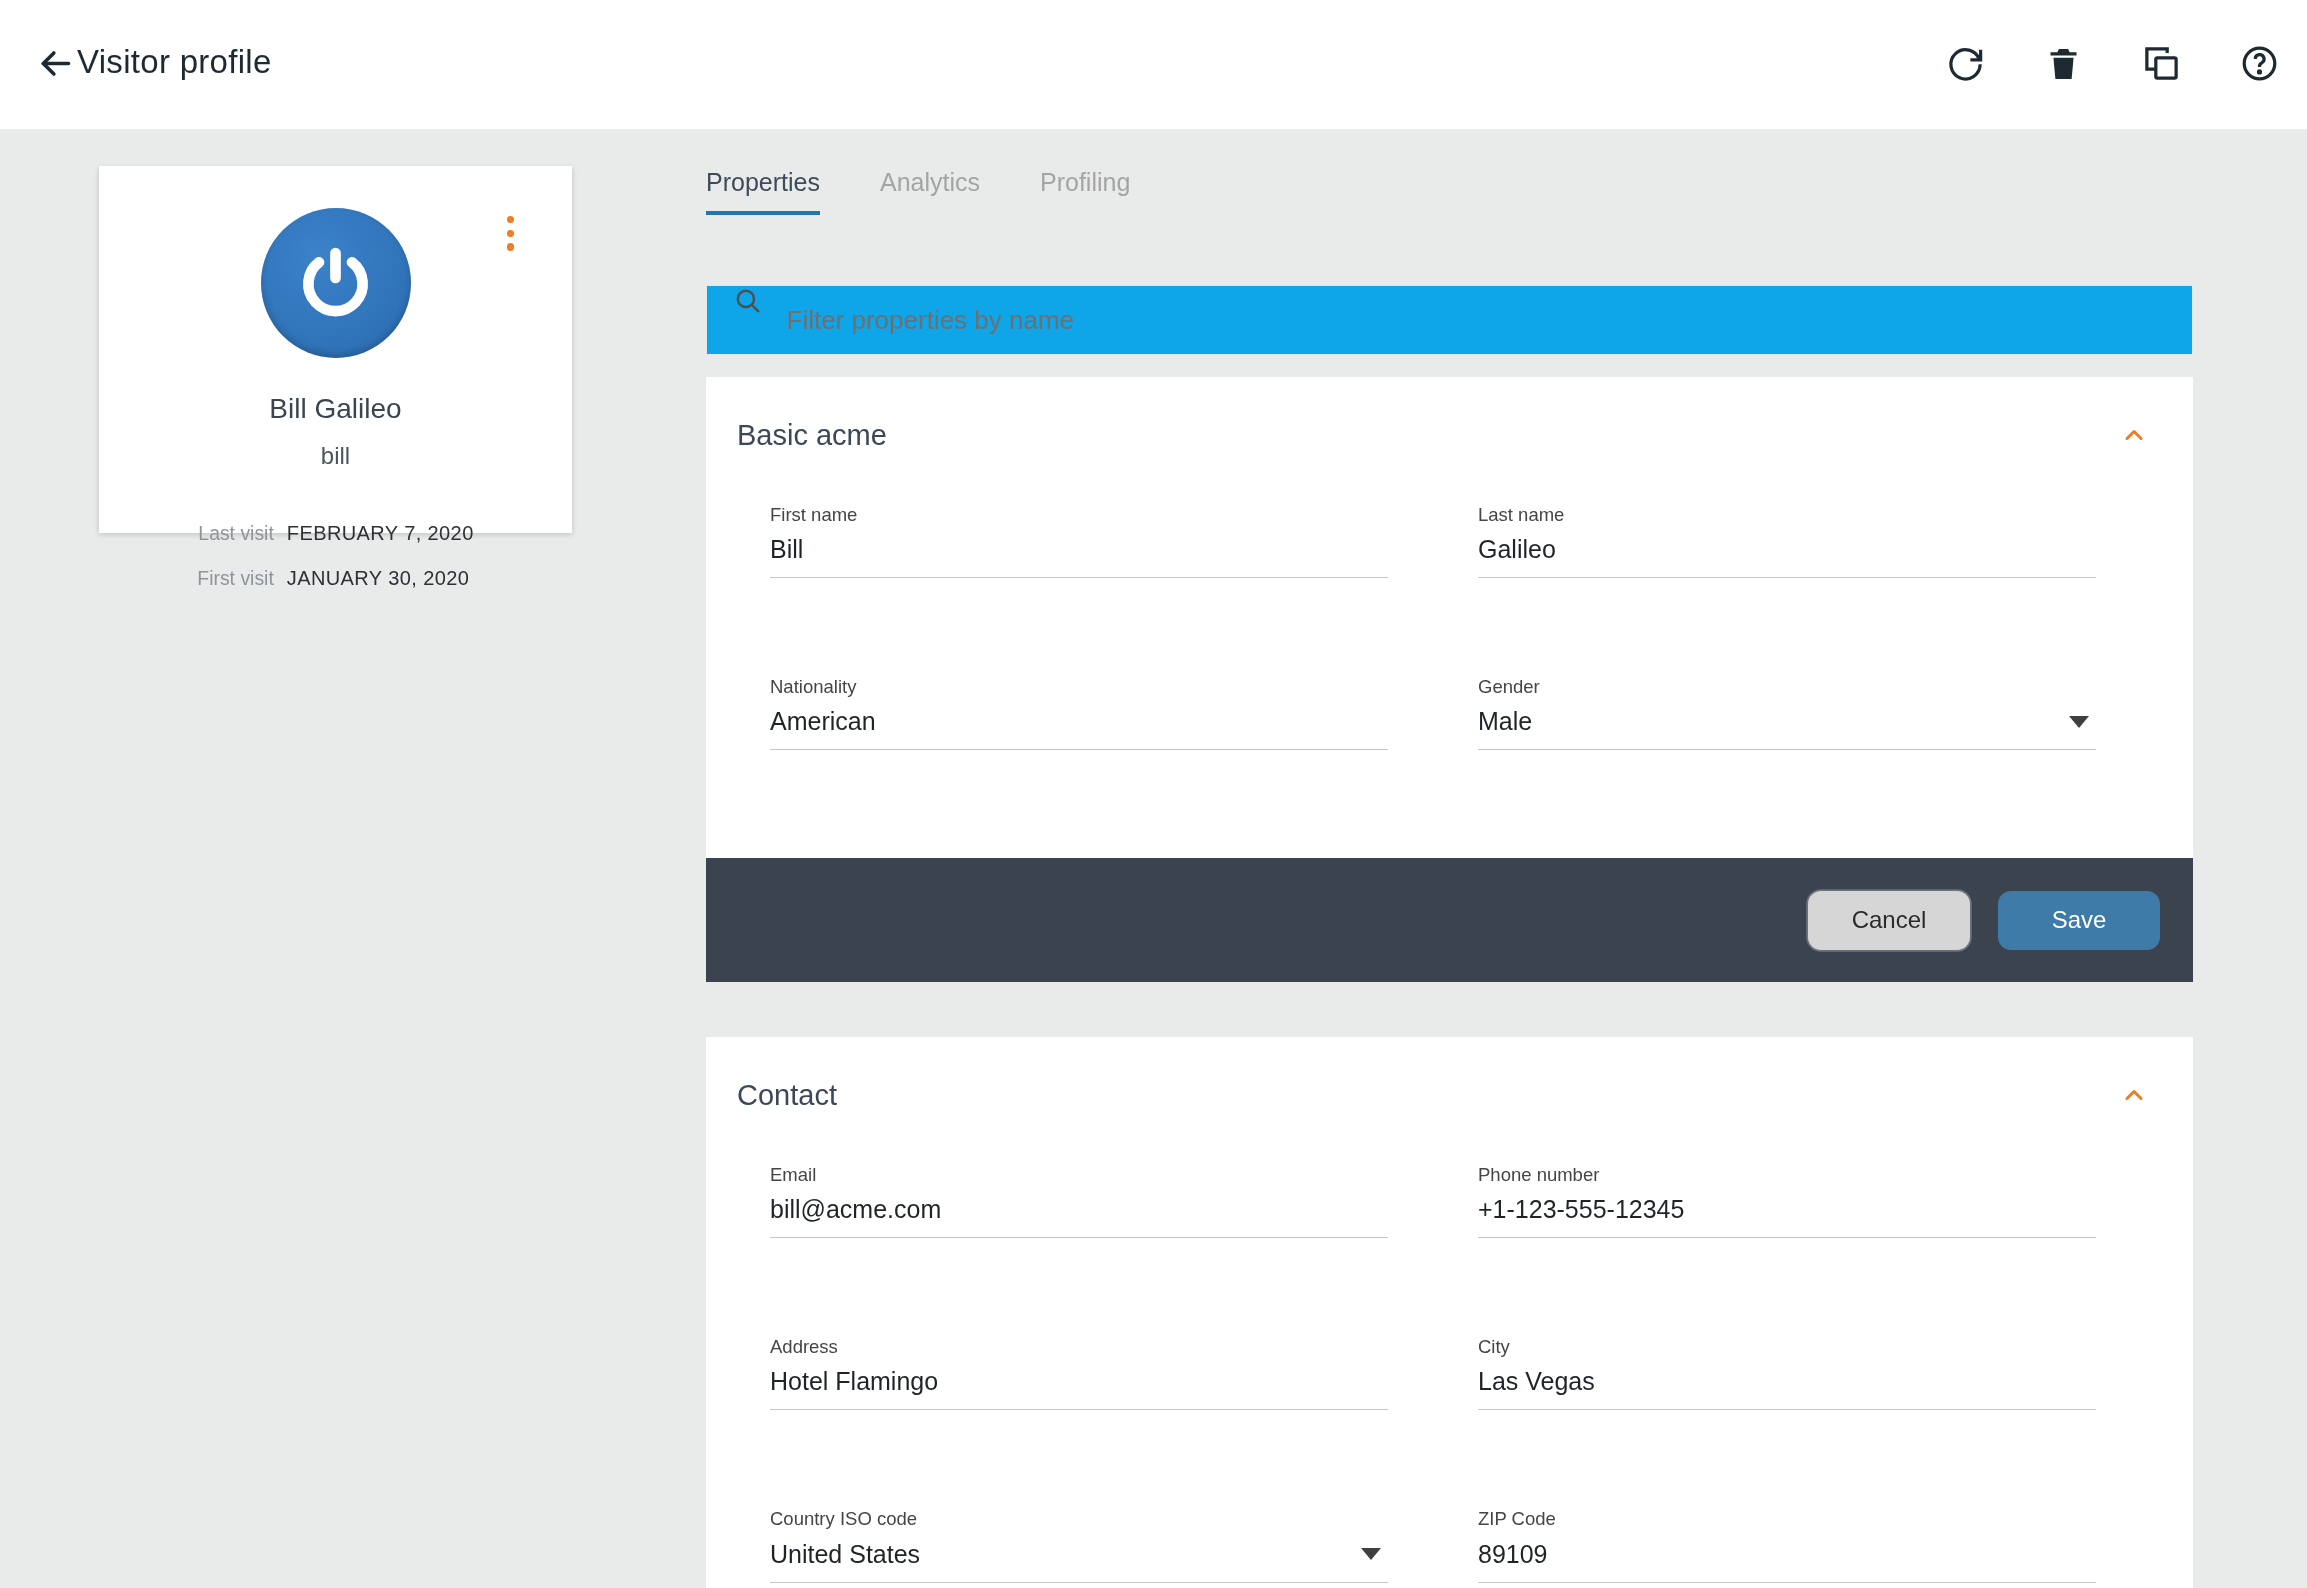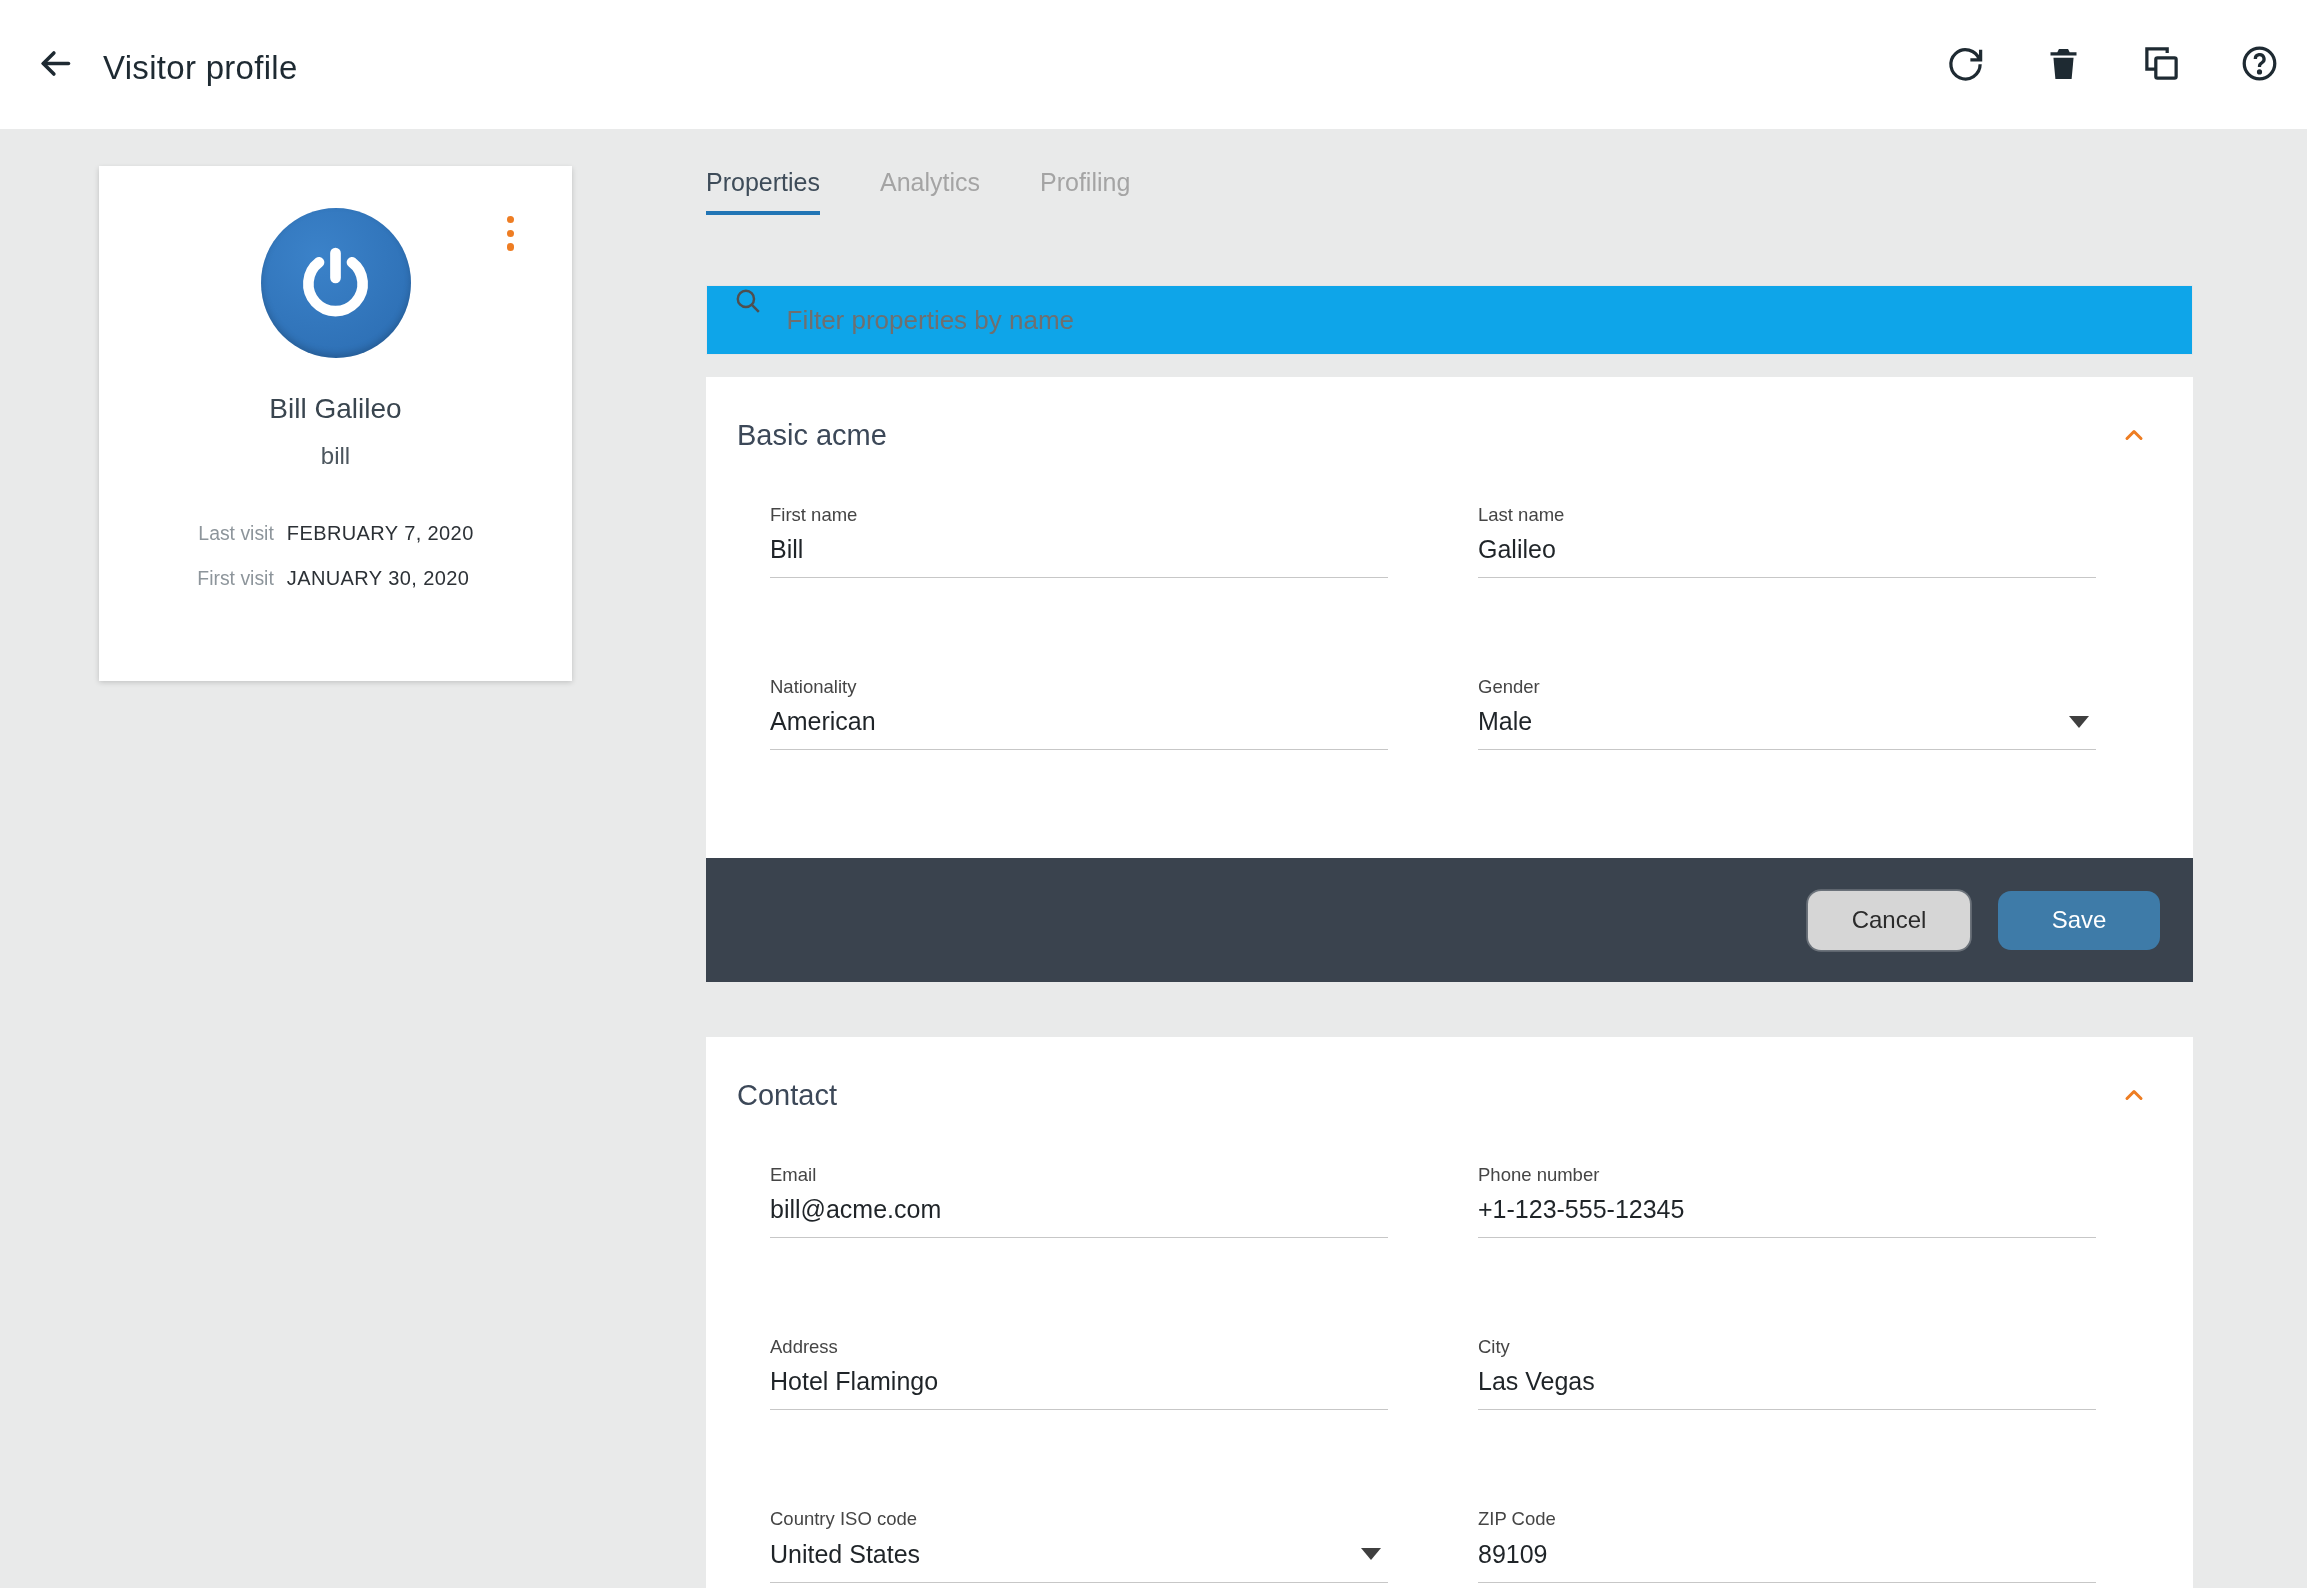--- a/index.html
+++ b/index.html
@@ -12,32 +12,32 @@
     position:relative;
   }
 
   
   .topbar {
     position:absolute; top:0; left:0; width:2307px; height:129px;
     background:#ffffff;
     display:flex; align-items:center; justify-content:space-between;
     padding:0 26px 0 33px;
   }
-  .topbar-left { display:flex; align-items:flex-end; gap:26px; }
+  .topbar-left { display:flex; align-items:flex-start; }
   .icon-btn {
     width:44px; height:44px; display:flex; align-items:center; justify-content:center;
     cursor:pointer; background:none; border:none;
   }
   .icon-btn svg { width:39px; height:39px; }
   .page-title { font-size:33px; font-weight:500; color:#1e2a32; letter-spacing:0.3px; }
   .topbar-right { display:flex; align-items:center; gap:54px; }
 
   
   .profile-card {
-    position:absolute; left:99px; top:166px; width:473px; height:515px;
+    position:absolute; left:99px; top:166px; width:473px; height:367px;
     background:#ffffff; box-shadow:0 1.8px 5.5px rgba(0,0,0,.18);
   }
   .kebab {
     position:absolute; top:46px; right:54px;
     display:flex; flex-direction:column; gap:6.5px; cursor:pointer; padding:3.7px;
   }
   .kebab i { width:7.4px; height:7.4px; border-radius:50%; background:#ee7d23; display:block; }
   .avatar {
     width:150px; height:150px; border-radius:50%;
     background:radial-gradient(circle at 38% 32%, #3b82c9, #2a6bb0);

